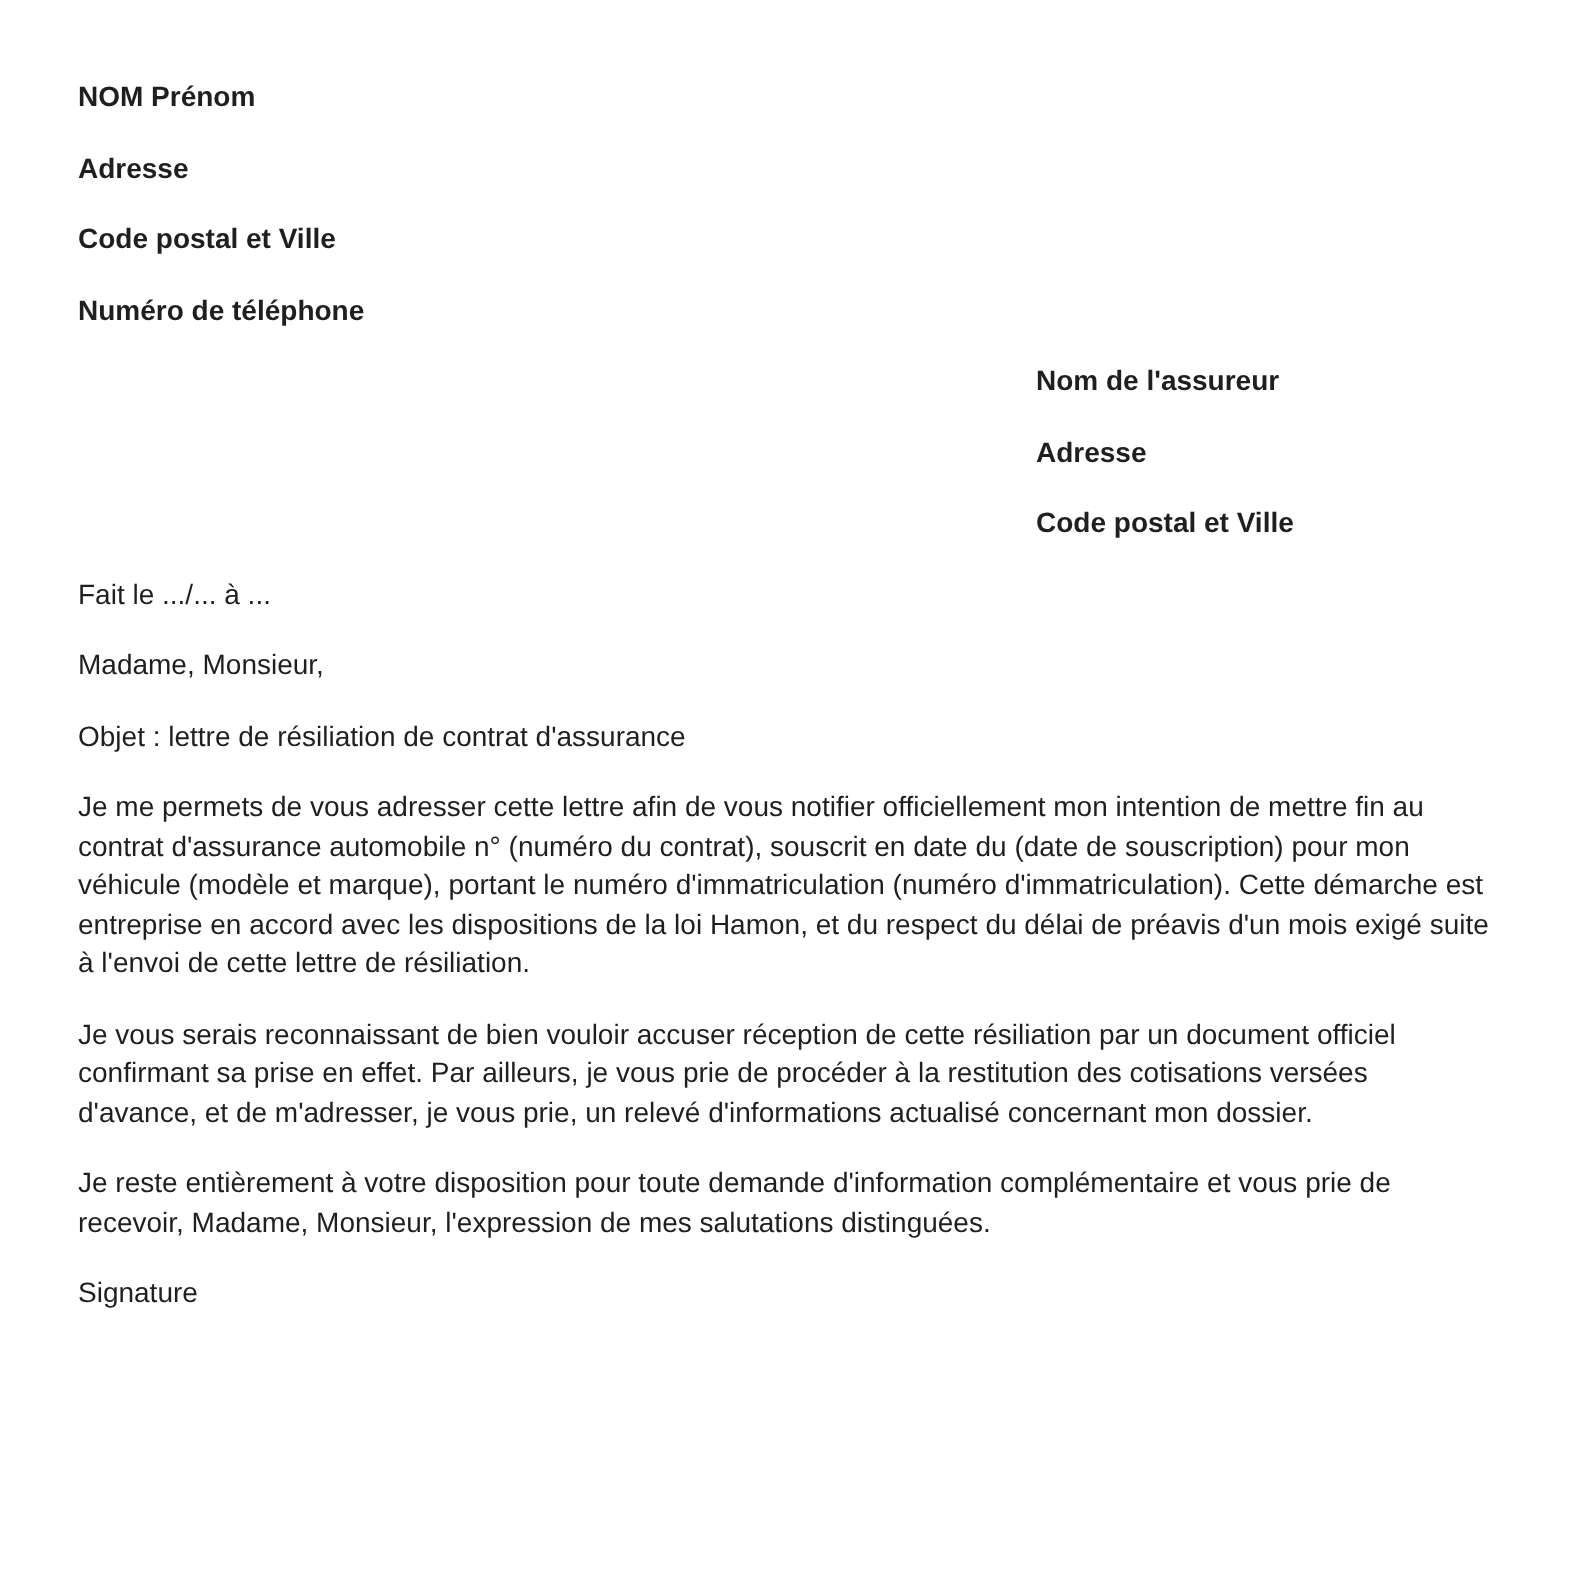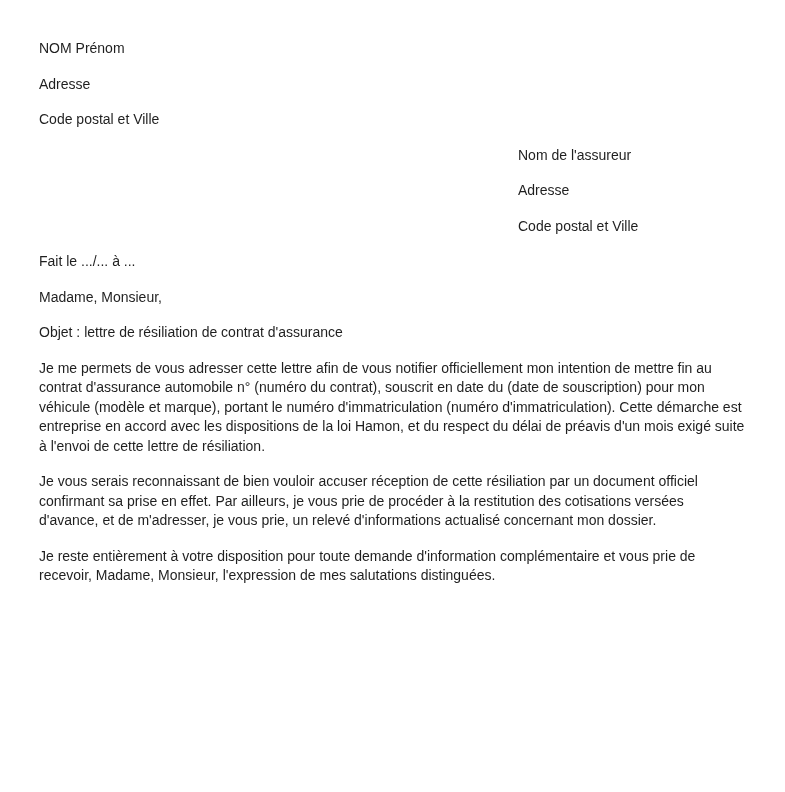--- a/index.html
+++ b/index.html
@@ -20,51 +20,54 @@
     color: #1f1f1f;
     overflow: hidden;
   }
   .page p {
     margin: 0 0 16px 0;
     white-space: normal;
   }
   .sender-block p,
   .recipient-block p {
     white-space: nowrap;
+    font-weight: bold;
   }
   .recipient-block {
     margin-left: 479px;
   }
   .signature {
     margin-top: 36px;
   }
 </style>
 </head>
 <body>
 
 <div class="page">
 
   <div class="sender-block">
     <p>NOM Prénom</p>
     <p>Adresse</p>
     <p>Code postal et Ville</p>
+    <p>Numéro de téléphone</p>
   </div>
 
   <div class="recipient-block">
     <p>Nom de l'assureur</p>
     <p>Adresse</p>
     <p>Code postal et Ville</p>
   </div>
 
   <p>Fait le .../... à ...</p>
 
   <p>Madame, Monsieur,</p>
 
   <p>Objet : lettre de résiliation de contrat d'assurance</p>
 
   <p>Je me permets de vous adresser cette lettre afin de vous notifier officiellement mon intention de mettre fin au contrat d'assurance automobile n° (numéro du contrat), souscrit en date du (date de souscription) pour mon véhicule (modèle et marque), portant le numéro d'immatriculation (numéro d'immatriculation). Cette démarche est entreprise en accord avec les dispositions de la loi Hamon, et du respect du délai de préavis d'un mois exigé suite à l'envoi de cette lettre de résiliation.</p>
 
   <p>Je vous serais reconnaissant de bien vouloir accuser réception de cette résiliation par un document officiel confirmant sa prise en effet. Par ailleurs, je vous prie de procéder à la restitution des cotisations versées d'avance, et de m'adresser, je vous prie, un relevé d'informations actualisé concernant mon dossier.</p>
 
   <p>Je reste entièrement à votre disposition pour toute demande d'information complémentaire et vous prie de recevoir, Madame, Monsieur, l'expression de mes salutations distinguées.</p>
 
+  <p class="signature">Signature</p>
 
 </div>
 
 </body></html>

